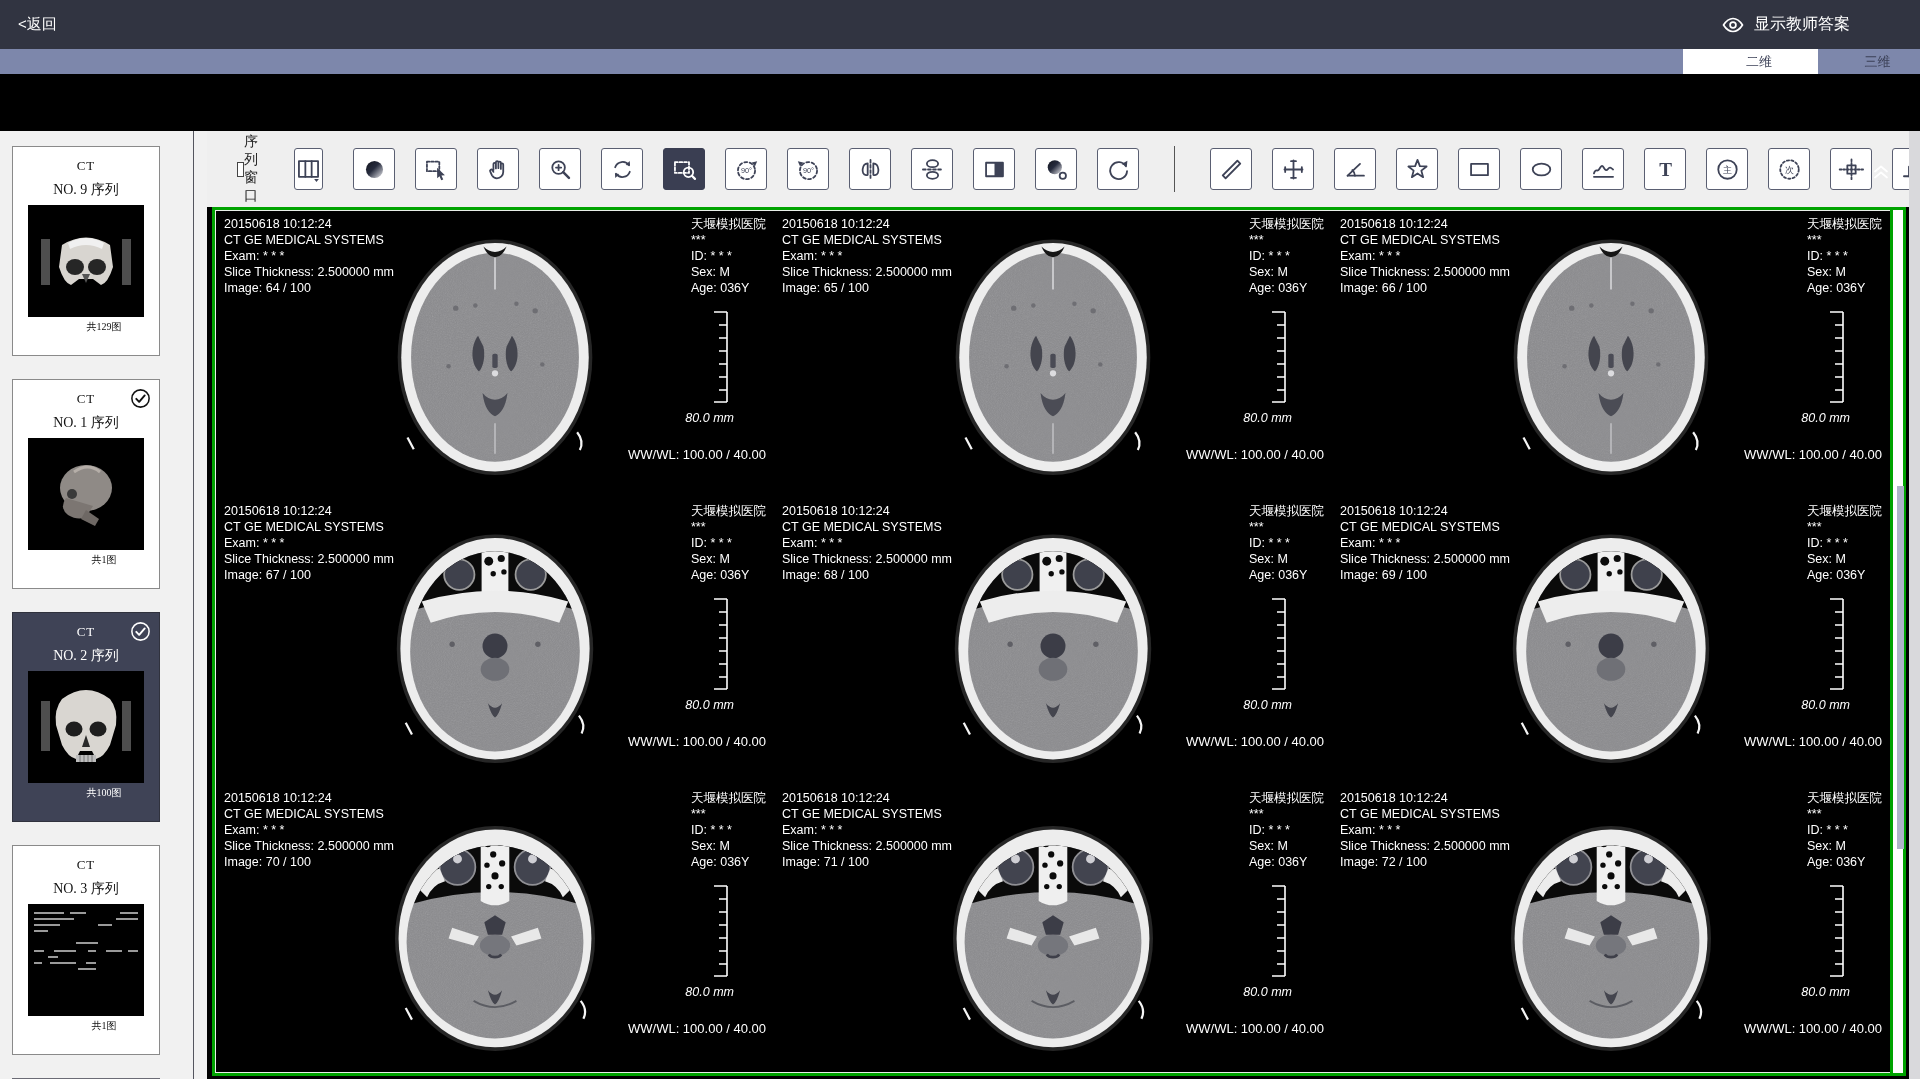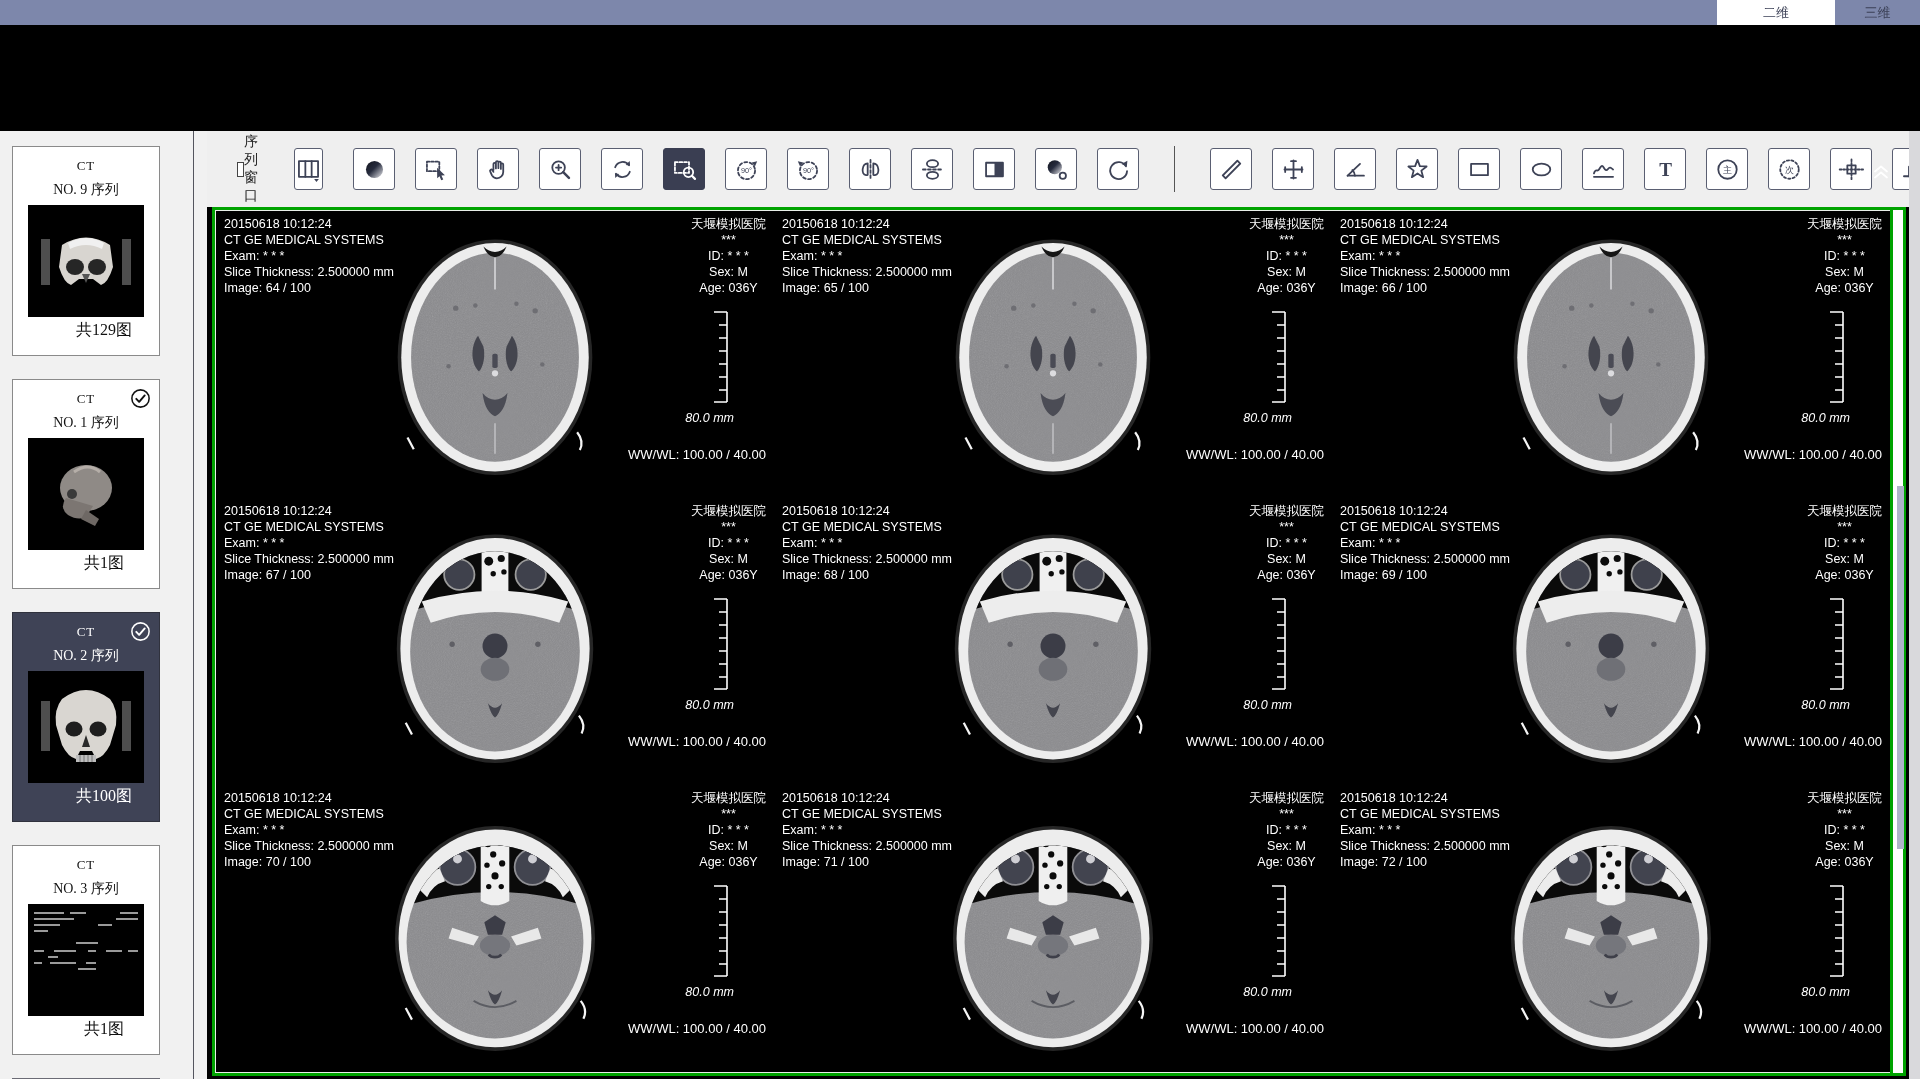--- a/index.html
+++ b/index.html
@@ -14,35 +14,35 @@
   .user-icon svg{width:100%;height:100%;}
   
   .navbar{position:relative;height:49px;background:#313441;display:flex;align-items:center;color:#fff;}
   .back{margin-left:18px;font-size:15px;cursor:pointer;}
   .show-answer{position:absolute;right:70px;top:0;height:100%;display:flex;align-items:center;gap:9px;font-size:16px;cursor:pointer;color:#fff;}
   .show-answer .ic{width:24px;height:24px;color:#fff;}
   .show-answer .ic svg{width:100%;height:100%;}
   
   .tabstrip{position:relative;height:25px;background:#7d87ab;}
   .tabs{position:absolute;right:0;top:0;height:25px;display:flex;}
-  .tab{height:25px;display:flex;align-items:center;justify-content:center;font-size:13px;color:#3a3f55;cursor:pointer;}
+  .tab{height:25px;display:flex;align-items:center;justify-content:center;font-size:13px;color:#3a3f55;cursor:pointer;padding-left:17px;}
   .tab.active{background:#fff;width:118px;}
   .tab.inactive{width:85px;}
   
   .content{position:absolute;top:131px;left:0;right:0;bottom:0;}
   .sidebar{position:absolute;left:0;top:0;bottom:0;width:207px;background:#f1f1f1;}
   .sidebar::after{content:"";position:absolute;right:13px;top:0;bottom:0;width:1px;background:#54555e;}
   .cards{position:absolute;top:15px;left:12px;width:148px;display:flex;flex-direction:column;gap:23px;}
   .card{box-sizing:border-box;height:210px;background:#fff;border:1px solid #8a8a8a;position:relative;
         text-align:center;color:#111;font-family:Liberation Serif, serif;cursor:pointer;}
   .card .m{margin-top:11px;font-size:13px;letter-spacing:1px;}
   .card .t{margin-top:7px;font-size:14px;}
   .card .thumb{width:116px;height:112px;background:#000;margin:6px auto 3px;}
   .card .thumb svg{width:100%;height:100%;display:block;}
-  .card .c{font-size:16px;padding-left:36px;}
+  .card .c{font-size:10px;padding-left:36px;}
   .card.selected{background:#3f4356;color:#fff;border-color:#30323d;}
   .card .chk{position:absolute;top:7px;right:7px;width:23px;height:23px;display:none;}
   .card.checked .chk{display:block;}
   .card .chk svg{width:100%;height:100%;}
   .card-stub{box-sizing:border-box;height:10px;width:148px;background:#3f4356;border:1px solid #6b6b75;}
   
   .main{position:absolute;left:207px;top:0;right:0;bottom:0;background:#000;}
   .page-strip{position:absolute;right:0;top:0;bottom:0;width:11px;background:#d9d9dc;}
   .toolbar{position:absolute;top:0;left:0;right:11px;height:76px;background:#efefef;display:flex;align-items:center;padding-left:30px;box-sizing:border-box;}
   .tb-check{display:flex;align-items:center;font-size:14px;color:#222;cursor:pointer;}
@@ -62,21 +62,21 @@
             box-shadow:inset 0 0 0 1px #e9efe9;background:#000;}
   .vgrid{position:absolute;left:1px;top:1px;bottom:1px;right:13px;display:grid;
          grid-template-columns:repeat(3,1fr);grid-template-rows:repeat(3,1fr);gap:0;background:#c9c9c9;}
   .vscroll{position:absolute;top:0;bottom:0;right:0;width:13px;background:#fff;border-left:3px solid #00a300;box-sizing:border-box;}
   .vthumb{position:absolute;left:4px;width:7px;background:#aeb4c8;top:32%;height:42%;cursor:pointer;}
   .cell{position:relative;background:#000;overflow:hidden;color:#fff;cursor:crosshair;}
   .ct-wrap{position:absolute;left:50%;top:50%;transform:translate(-50%,-50%);width:250px;height:274px;}
   .ct-wrap svg{width:100%;height:100%;display:block;}
   .ov{position:absolute;font-size:12.5px;line-height:16px;text-shadow:0 0 2px #000;}
   .tl{left:8px;top:5px;}
-  .tr{right:8px;top:5px;text-align:center;}
+  .tr{right:8px;top:5px;text-align:left;}
   .ruler{position:absolute;right:46px;top:100px;}
   .scale-label{position:absolute;right:40px;top:200px;font-size:12.5px;font-style:italic;margin-left:27px;}
   .wwwl{position:absolute;right:8px;bottom:36px;font-size:13px;}
 </style>
 </head>
 <body>
 
 <svg width="0" height="0" style="position:absolute">
   <defs>
     <linearGradient id="sphereGrad" x1="0" y1="0" x2="1" y2="1">
@@ -96,20 +96,32 @@
       </clipPath>
     <clipPath id="clipBrainL">
         <ellipse cx="140" cy="162" rx="99" ry="108"></ellipse>
       </clipPath>
   </defs>
 </svg>
 
 <div class="app">
 
 
+  <div class="navbar">
+    <span class="back">&lt;返回</span>
+    <div class="show-answer">
+      <span class="ic"><svg viewBox="0 0 24 24">
+            <g stroke="currentColor" fill="none" stroke-width="1.7" stroke-linecap="round" stroke-linejoin="round">
+              <path d="M2.5 12 C5.5 7.3 8.8 5.5 12 5.5 s6.5 1.8 9.5 6.5 c-3 4.7 -6.3 6.5 -9.5 6.5 S5.5 16.7 2.5 12 Z"></path>
+              <circle cx="12" cy="12" r="2.9"></circle>
+            </g>
+          </svg></span>
+      <span>显示教师答案</span>
+    </div>
+  </div>
 
   <div class="tabstrip">
     <div class="tabs">
       <div class="tab active">二维</div>
       <div class="tab inactive">三维</div>
     </div>
   </div>
 
   <div class="content">
     <aside class="sidebar">

